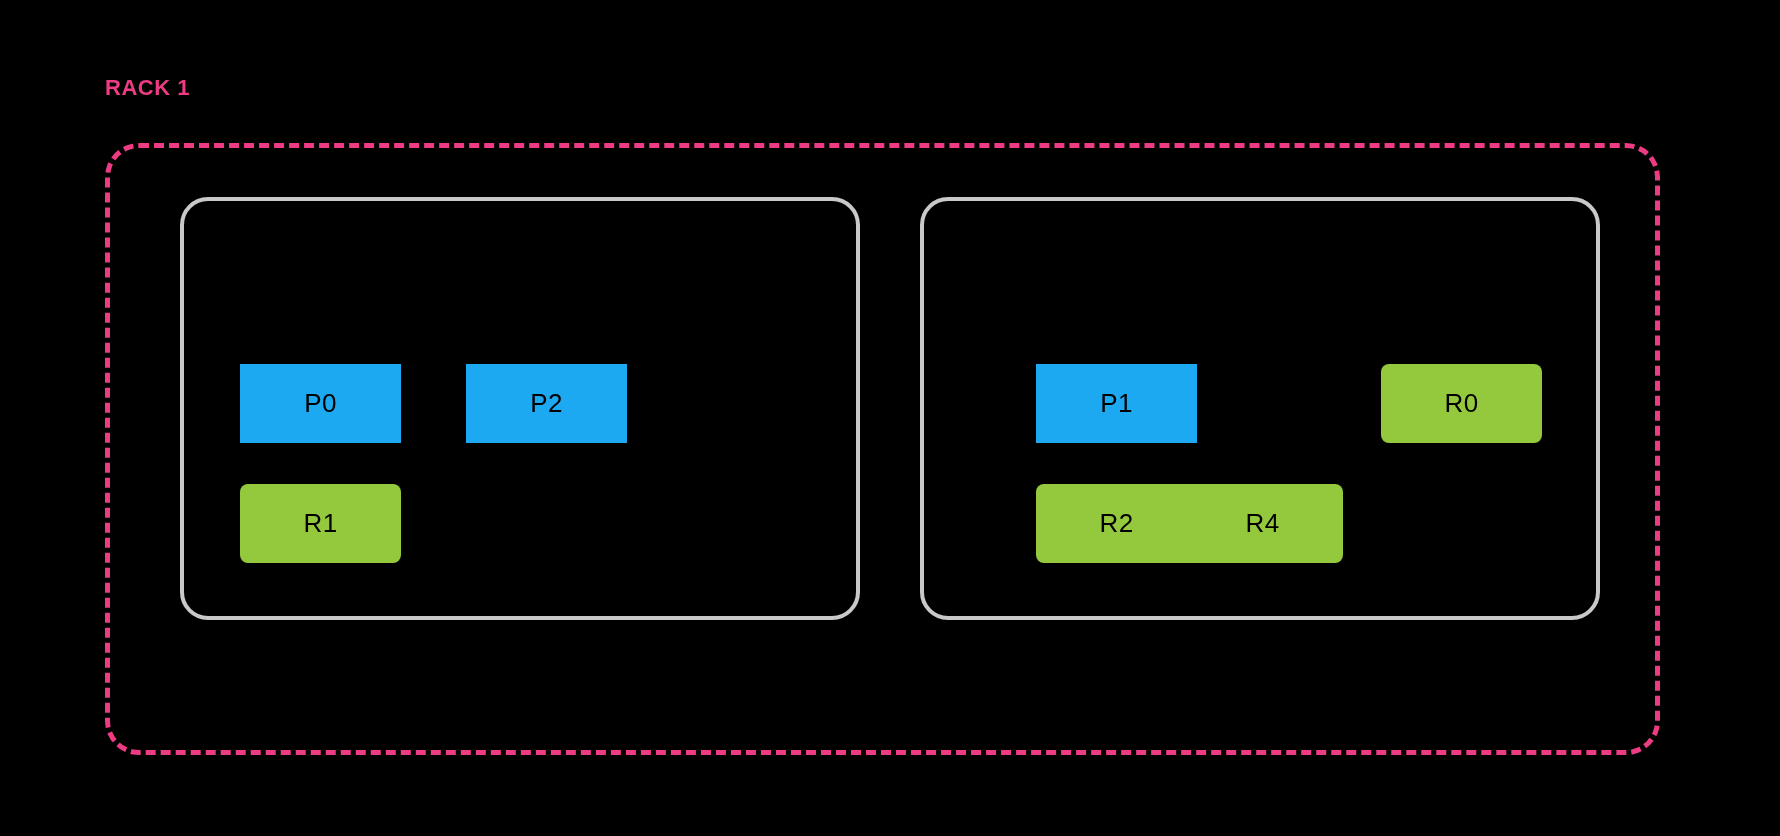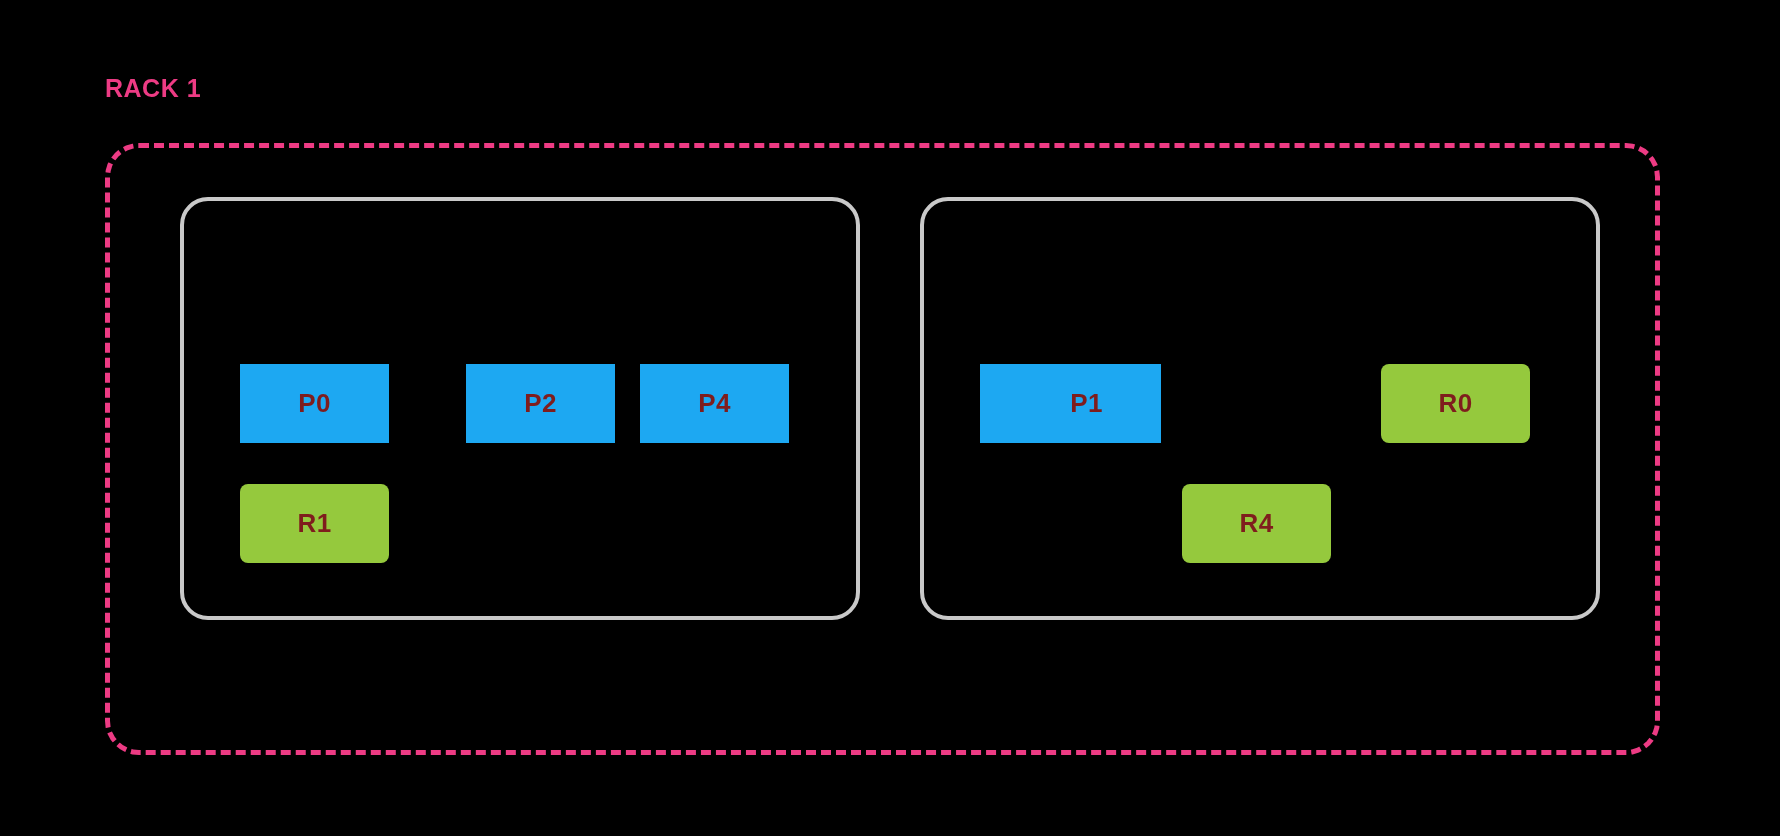--- a/index.html
+++ b/index.html
@@ -18,21 +18,21 @@
     width: 1780px;
     height: 836px;
     background: #000000;
   }
 
   
   .rack-label {
     position: absolute;
     left: 105px;
     top: 72px;
-    font-size: 25px;
+    font-size: 22px;
     font-weight: 700;
     letter-spacing: 0.5px;
     color: #ED3B84;
     line-height: 32px;
     white-space: nowrap;
   }
 
   
   .rack-boundary {
     position: absolute;
@@ -56,64 +56,64 @@
     top: 197px;
     width: 680px;
     height: 423px;
   }
   .node-1 { left: 180px; }
   .node-2 { left: 920px; }
 
   
   .chip {
     position: absolute;
-    width: 149px;
+    width: 161px;
     height: 79px;
     display: flex;
     align-items: center;
     justify-content: center;
     font-size: 26px;
-    font-weight: 700;
-    color: #7f1d1d;
+    font-weight: 400;
+    color: #000000;
     letter-spacing: 0.3px;
     user-select: none;
   }
   .chip.primary { background: #1DA8F2; }
   .chip.replica { background: #95C93D; border-radius: 8px; }
 
   
   .row-1 { top: 364px; }
   .row-2 { top: 484px; }
 
   
   .n1-c1 { left: 240px; }
   .n1-c2 { left: 442px; margin-left: 24px; }
   .n1-c3 { left: 640px; }
   
-  .n2-c1 { left: 980px; padding-left: 32px; }
+  .n2-c1 { left: 1036px; }
   .n2-c2 { left: 1182px; }
   .n2-c3 { left: 1381px; }
 </style>
 </head>
 <body>
 
 <div id="canvas">
 
   <div class="rack-label">RACK 1</div>
 
   <div class="rack-boundary"></div>
 
   <div class="node node-1"></div>
 
   <div class="chip primary row-1 n1-c1">P0</div>
   <div class="chip primary row-1 n1-c2">P2</div>
-  <div class="chip primary row-1 n1-c3">P4</div>
 
   <div class="chip replica row-2 n1-c1">R1</div>
 
   <div class="node node-2"></div>
 
   <div class="chip primary row-1 n2-c1">P1</div>
   <div class="chip replica row-1 n2-c3">R0</div>
 
+  <div class="chip replica row-2 n2-c1">R2</div>
   <div class="chip replica row-2 n2-c2">R4</div>
 
 </div>
 
 </body></html>

